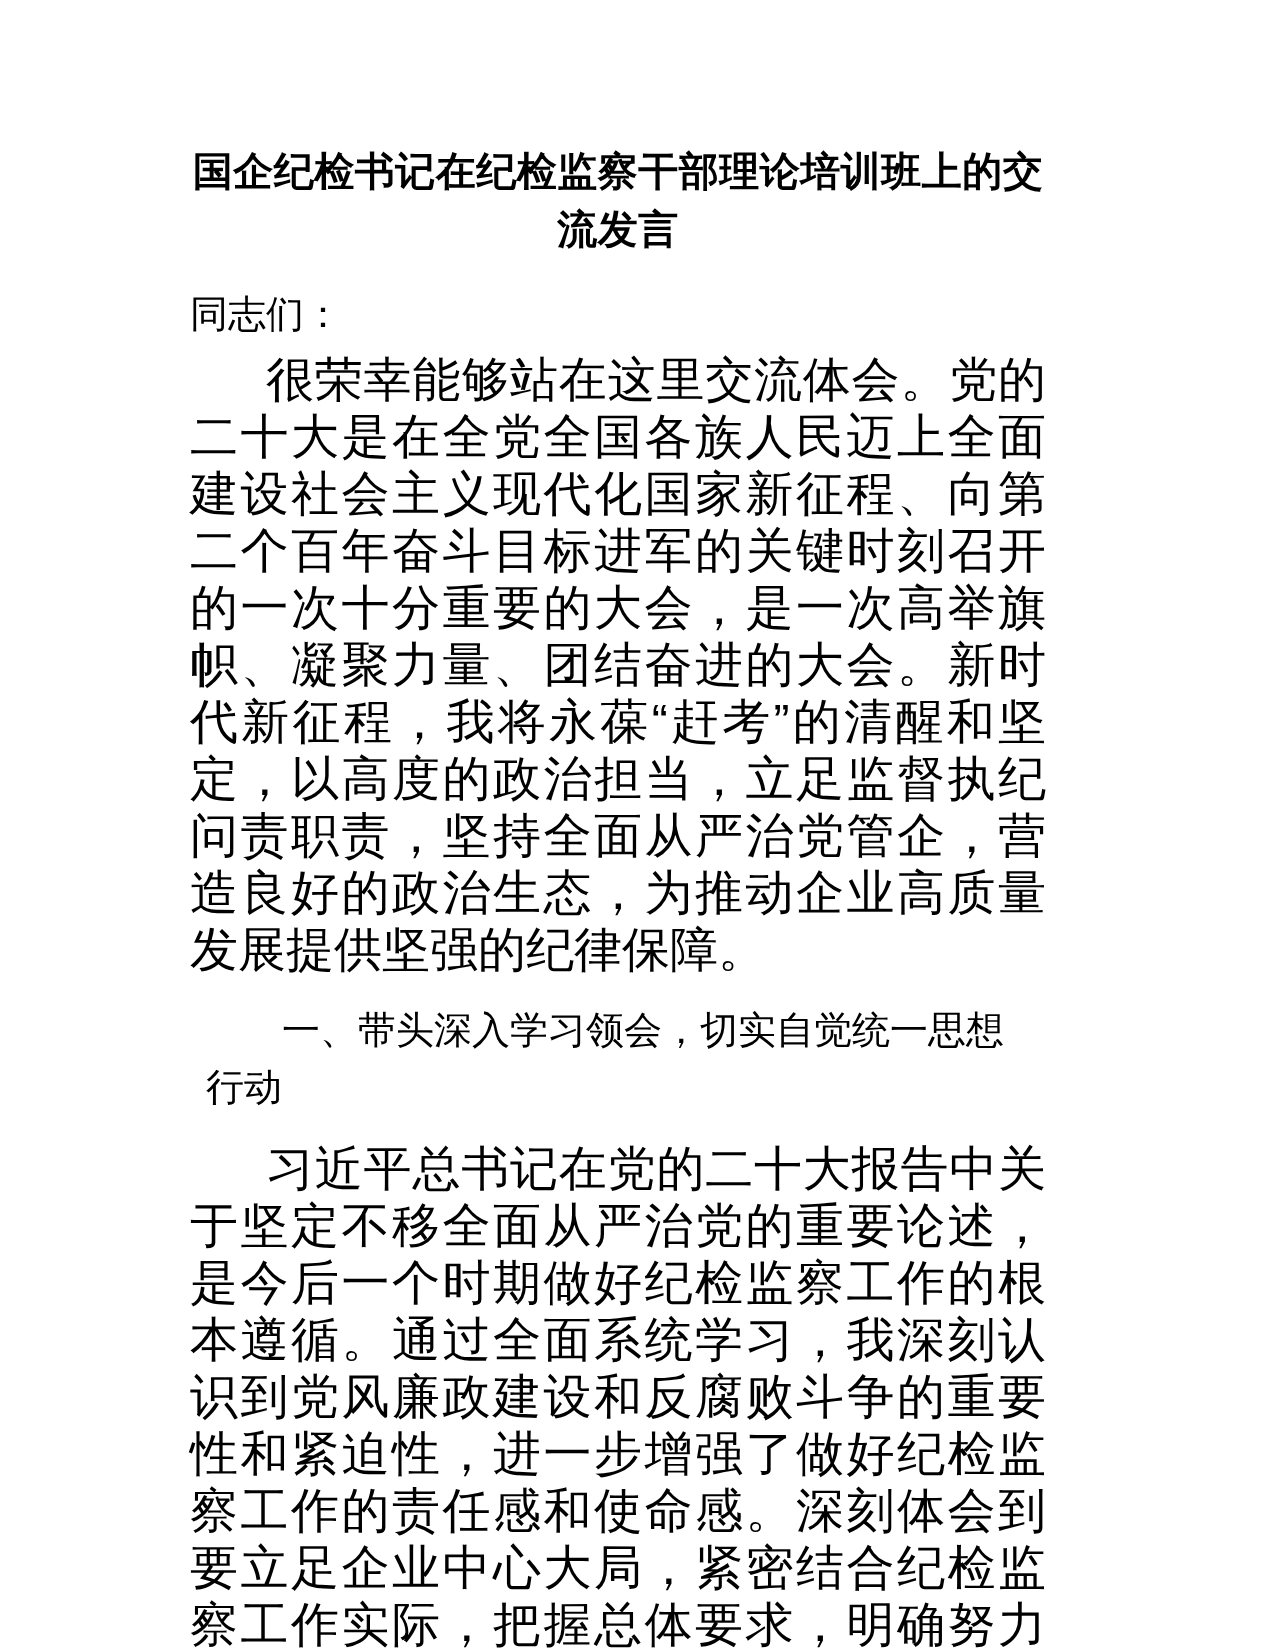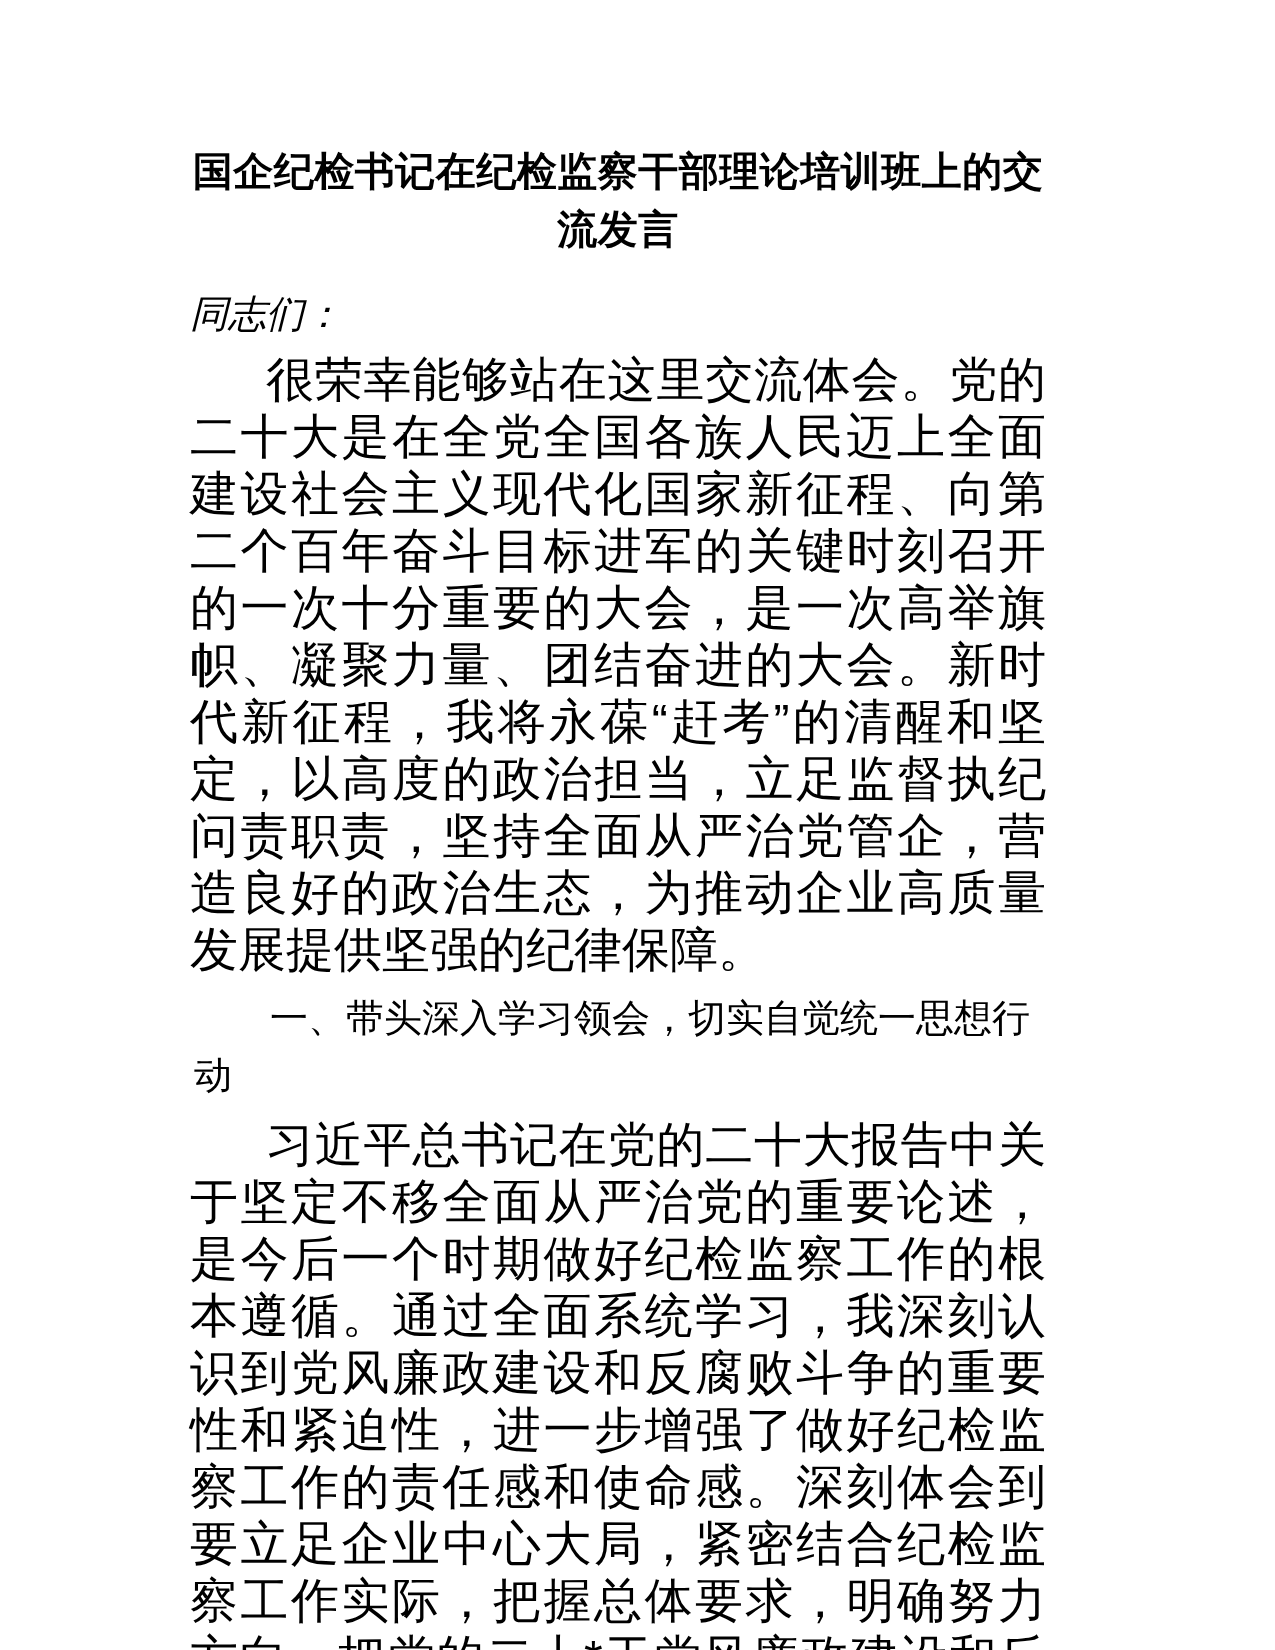--- a/index.html
+++ b/index.html
@@ -36,36 +36,35 @@
     padding-top: 142px;
     word-break: break-all;
   }
   .salutation {
     font-size: 38px;
     line-height: 57px;
     margin: 0;
     padding-top: 28px;
     text-align: left;
     word-break: break-all;
-    font-style: italic;
   }
   .body-para {
     font-size: 48px;
     line-height: 57px;
     margin: 0;
     padding-top: 8px;
     text-align: justify;
     text-align-last: left;
     text-indent: 76px;
     word-break: break-all;
   }
   .section-heading {
     font-size: 38px;
     line-height: 57px;
-    margin: 4px;
+    margin: 16px;
     padding-top: 8px;
     text-indent: 76px;
     text-align: left;
     word-break: break-all;
   }
 </style>
 </head>
 <body>
 
 <div class="page">

